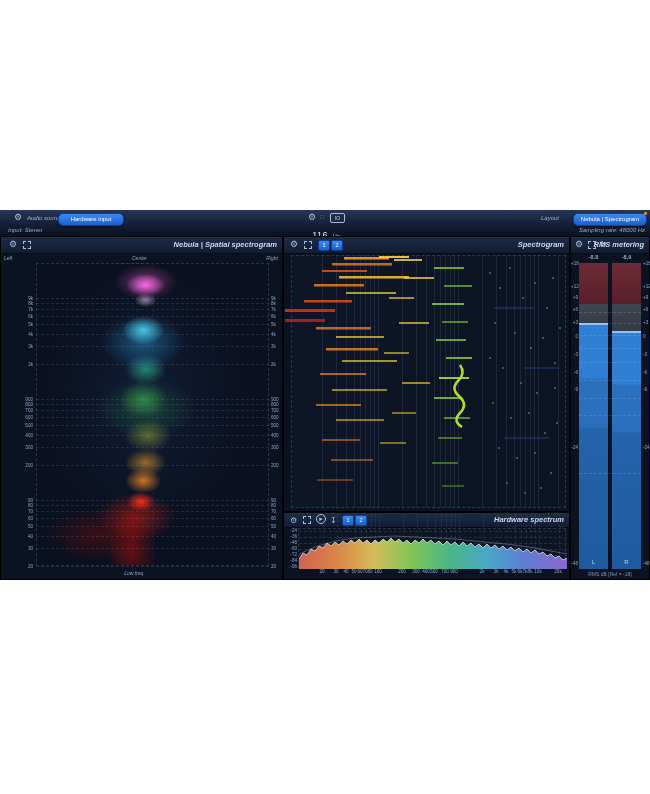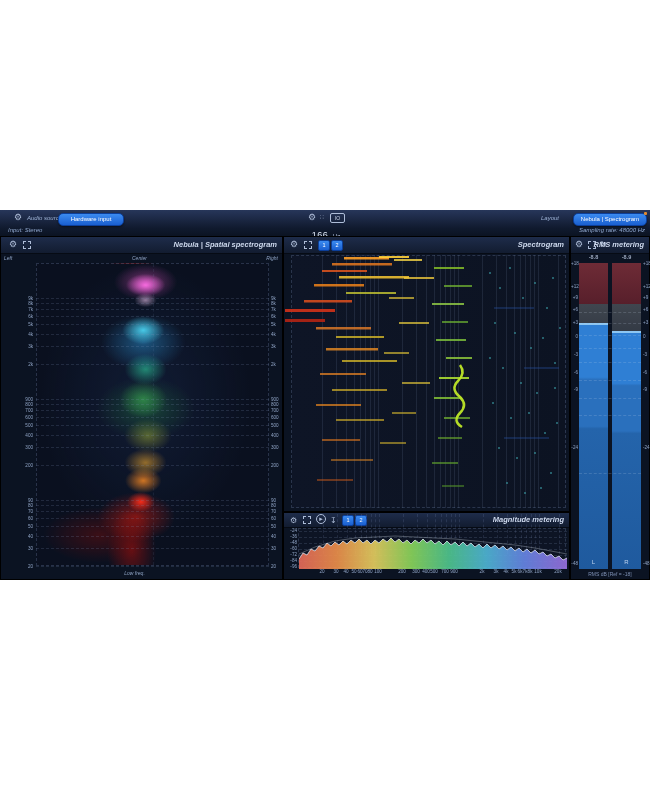--- a/index.html
+++ b/index.html
@@ -108,21 +108,21 @@
     <div class="topbar">
       <span class="tb-gear" style="left:14px">⚙</span>
       <span class="tb-label" style="left:27px">Audio source</span>
       <div class="btn" style="left:58px;top:3px;width:64px">Hardware input</div>
       <span class="tb-row2" style="left:8px">Input: Stereo</span>
 
       <span class="tb-gear" style="left:308px">⚙</span>
       <span class="dots-icon">∷</span>
       <span class="io-badge">IO</span>
       <div class="freq-readout">
-        <span class="freq-num">166</span>
+        <span class="freq-num">116</span>
         <span class="freq-unit">Hz</span>
       </div>
 
       <span class="tb-label" style="left:541px">Layout</span>
       <div class="btn" style="left:573px;top:3px;width:72px">
         <span>Nebula | Spectrogram</span>
         <span class="alert-dot"></span>
       </div>
       <span class="tb-row2" style="right:5px">Sampling rate: 48000 Hz</span>
     </div>
@@ -352,21 +352,21 @@
     </div>
 
     <div class="panel" style="left:283px;top:302px;width:287px;height:68px">
       <div class="phead" style="height:14px">
         <span class="hicon" style="left:6px;font-size:8px">⚙</span>
         <span class="corners" style="left:19px;top:3px"></span>
         <span class="hicon" style="left:32px;font-size:7px;top:1px;border:1px solid #aebdd8;border-radius:50%;width:8px;height:8px;line-height:8px;text-align:center">▸</span>
         <span class="hicon" style="left:46px;font-size:8px">↧</span>
         <span class="numbtn" style="left:58px;top:2px"><span>1</span><span class="dn">▾</span></span>
         <span class="numbtn" style="left:71px;top:2px"><span>2</span><span class="dn">▾</span></span>
-        <span class="ptitle" style="top:2px">Magnitude metering</span>
+        <span class="ptitle" style="top:2px">Hardware spectrum</span>
       </div>
 
       <div style="position:absolute;left:1px;top:0;width:12px;height:68px">
           <div class="lab-y" style="top: 17px;">-24</div>
           <div class="lab-y" style="top: 23px;">-36</div>
           <div class="lab-y" style="top: 29px;">-48</div>
           <div class="lab-y" style="top: 35px;">-60</div>
           <div class="lab-y" style="top: 41px;">-72</div>
           <div class="lab-y" style="top: 47px;">-84</div>
           <div class="lab-y" style="top: 53px;">-96</div>

